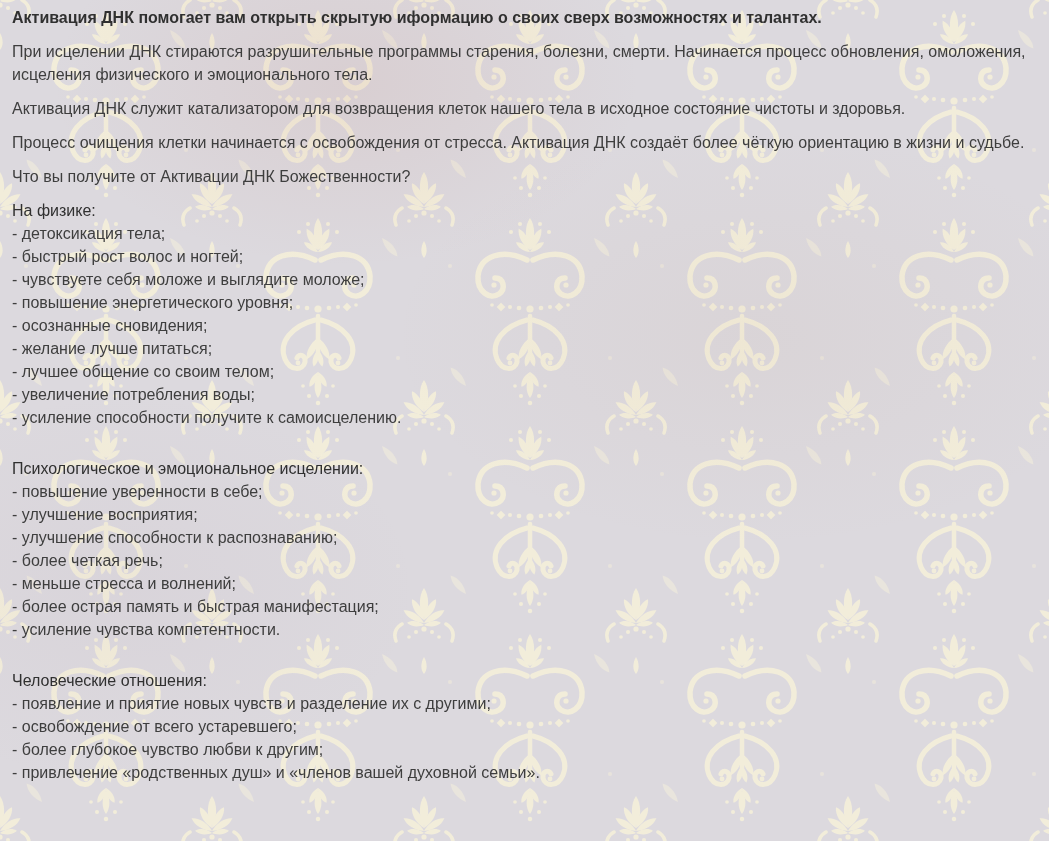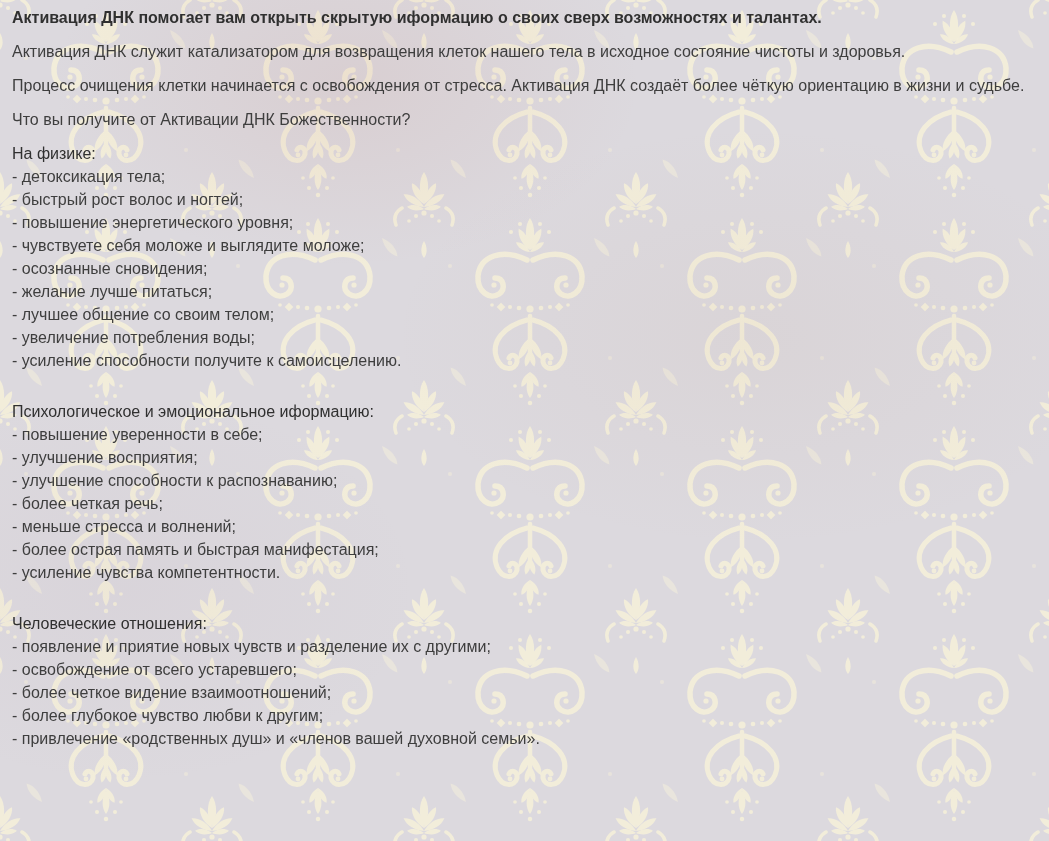--- a/index.html
+++ b/index.html
@@ -136,49 +136,49 @@
 
   <rect width="100%" height="100%" fill="#dcd9de"></rect>
   <rect width="100%" height="100%" fill="url(#damask)" filter="url(#soften)" opacity="0.9"></rect>
 </svg>
 
 <div class="tint"></div>
 
 <div class="content">
   <p class="title">Активация ДНК помогает вам открыть скрытую иформацию о своих сверх возможностях и талантах.</p>
 
+  <p>При исцелении ДНК стираются разрушительные программы старения, болезни, смерти. Начинается процесс обновления, омоложения, исцеления физического и эмоционального тела.</p>
   <p>Активация ДНК служит катализатором для возвращения клеток нашего тела в исходное состояние чистоты и здоровья.</p>
   <p>Процесс очищения клетки начинается с освобождения от стресса. Активация ДНК создаёт более чёткую ориентацию в жизни и судьбе.</p>
   <p>Что вы получите от Активации ДНК Божественности?</p>
 
   <div class="section">
     <div class="heading">На физике:</div>
     <div class="line">- детоксикация тела;</div>
     <div class="line">- быстрый рост волос и ногтей;</div>
+    <div class="line">- чувствуете себя моложе и выглядите моложе;</div>
     <div class="line">- повышение энергетического уровня;</div>
-    <div class="line">- чувствуете себя моложе и выглядите моложе;</div>
     <div class="line">- осознанные сновидения;</div>
     <div class="line">- желание лучше питаться;</div>
     <div class="line">- лучшее общение со своим телом;</div>
     <div class="line">- увеличение потребления воды;</div>
     <div class="line">- усиление способности получите к самоисцелению.</div>
   </div>
 
   <div class="section">
-    <div class="heading">Психологическое и эмоциональное иформацию:</div>
+    <div class="heading">Психологическое и эмоциональное исцелении:</div>
     <div class="line">- повышение уверенности в себе;</div>
     <div class="line">- улучшение восприятия;</div>
     <div class="line">- улучшение способности к распознаванию;</div>
     <div class="line">- более четкая речь;</div>
     <div class="line">- меньше стресса и волнений;</div>
     <div class="line">- более острая память и быстрая манифестация;</div>
     <div class="line">- усиление чувства компетентности.</div>
   </div>
 
   <div class="section">
     <div class="heading">Человеческие отношения:</div>
     <div class="line">- появление и приятие новых чувств и разделение их с другими;</div>
     <div class="line">- освобождение от всего устаревшего;</div>
-    <div class="line">- более четкое видение взаимоотношений;</div>
     <div class="line">- более глубокое чувство любви к другим;</div>
     <div class="line">- привлечение «родственных душ» и «членов вашей духовной семьи».</div>
   </div>
 </div>
 
 </body></html>

